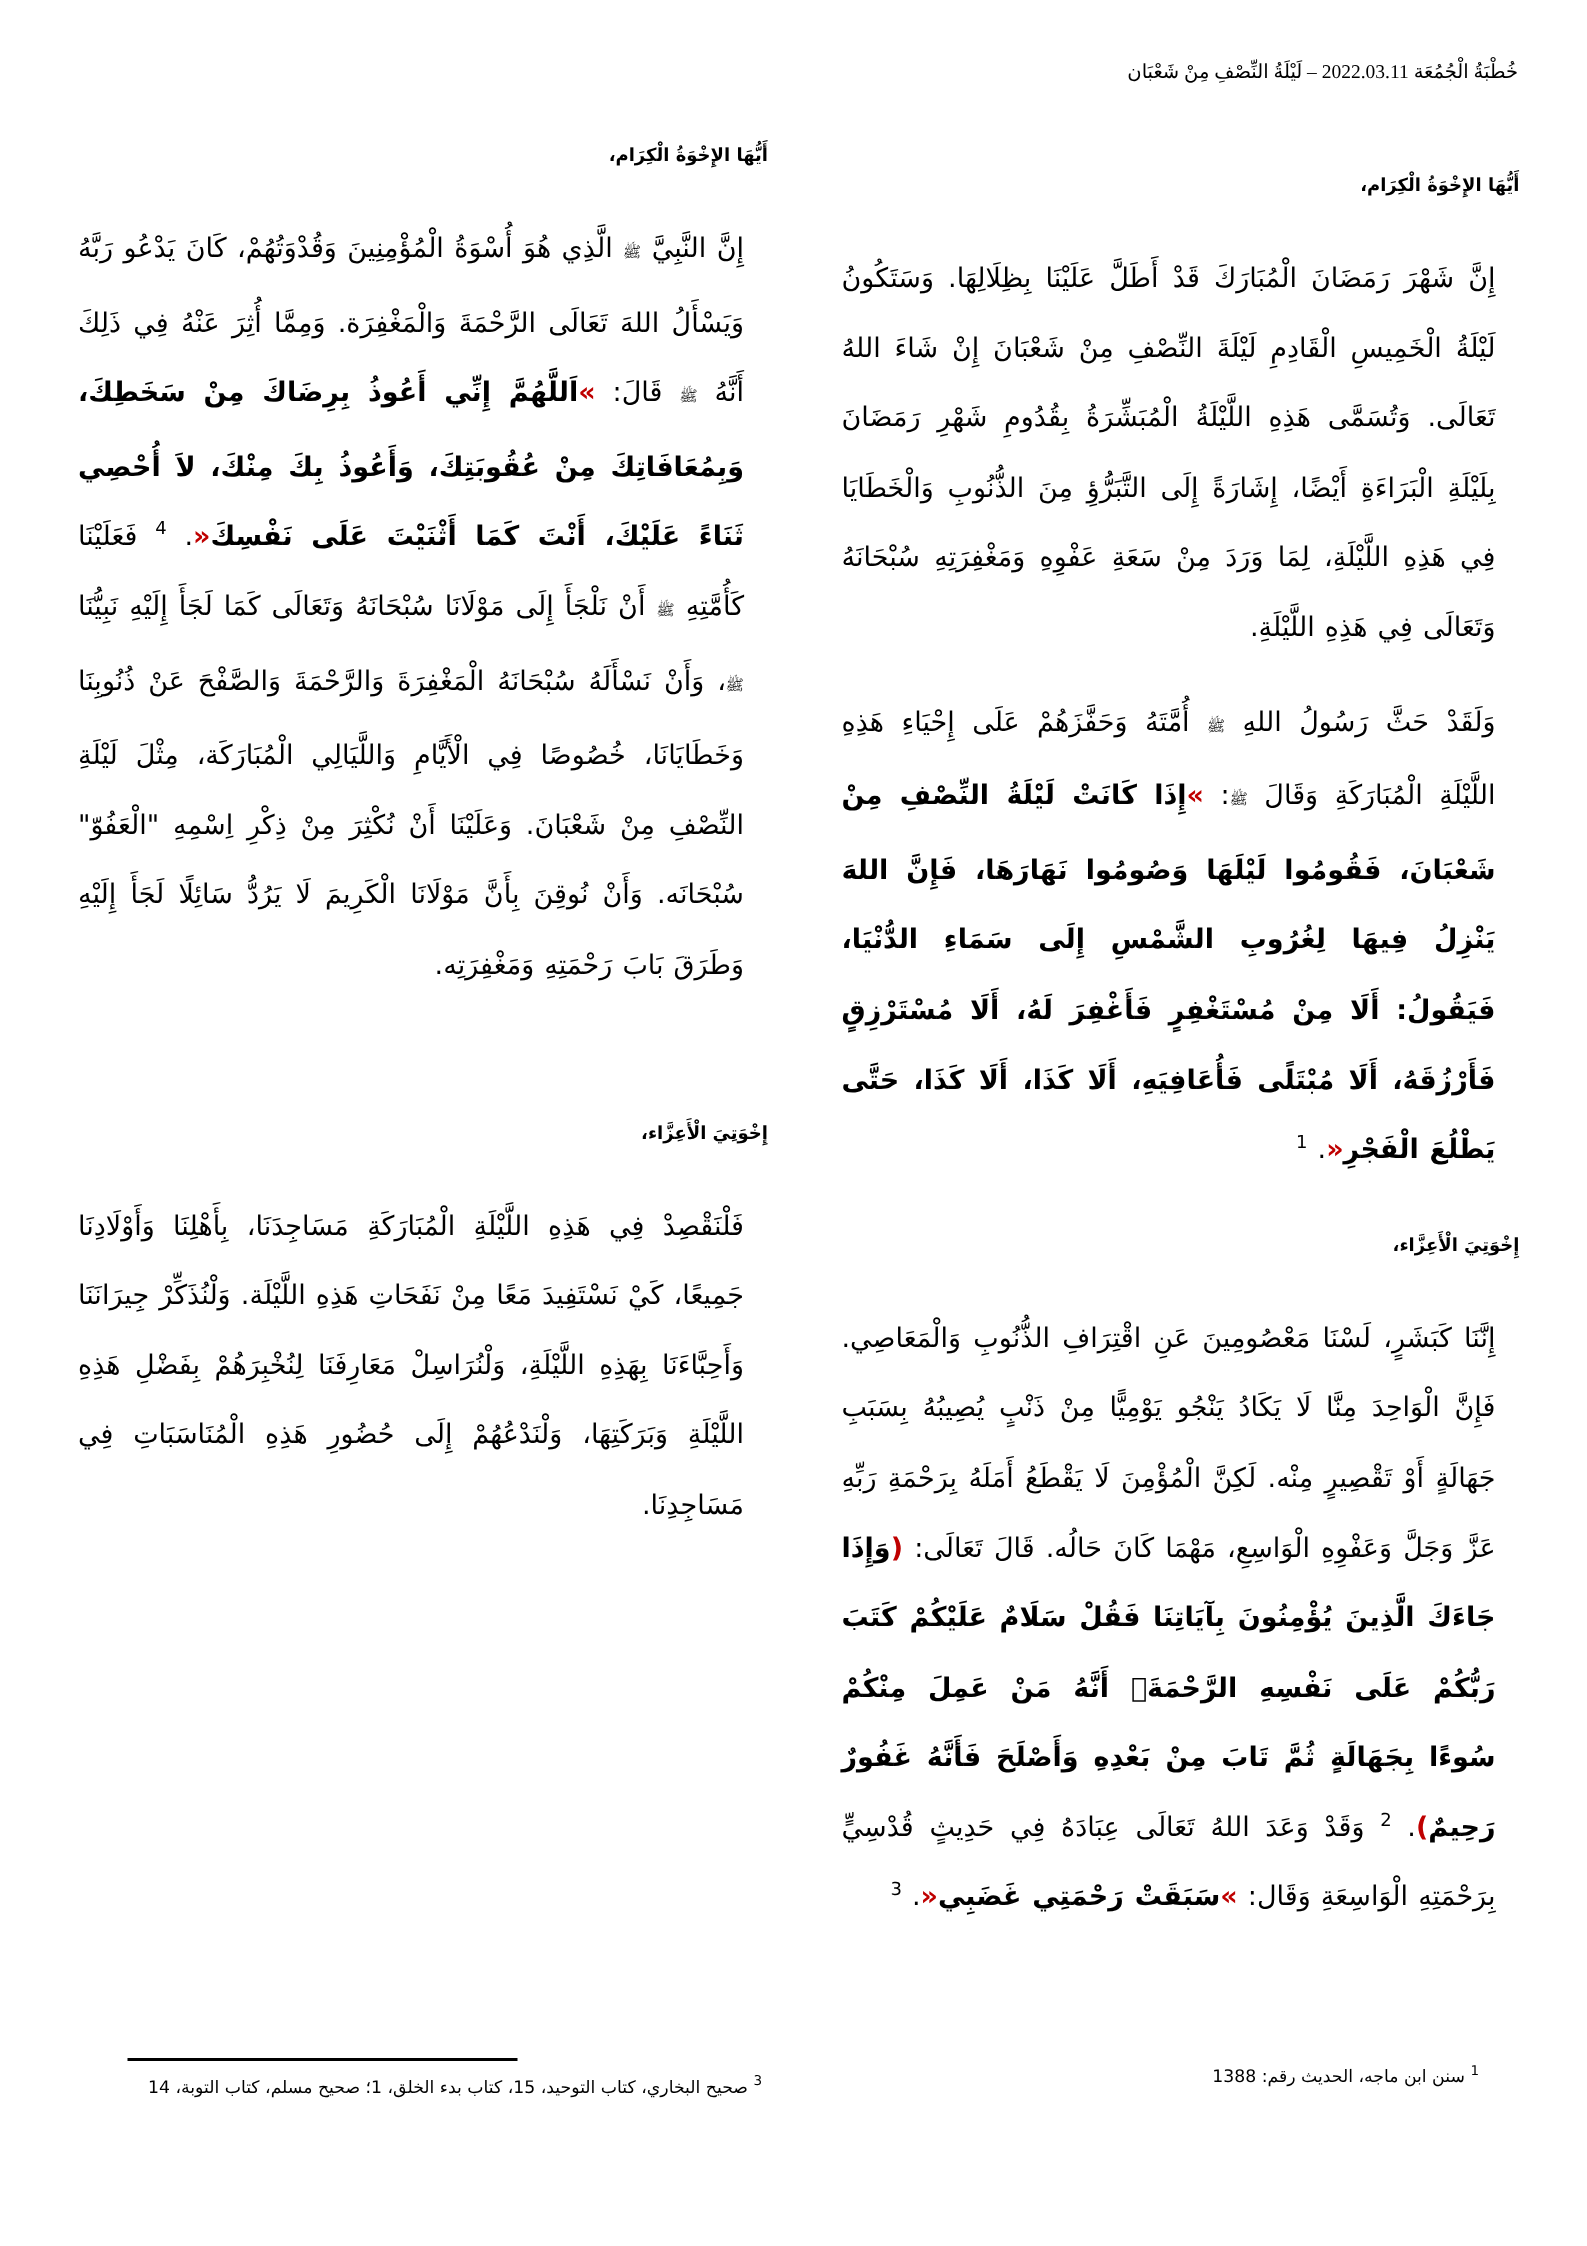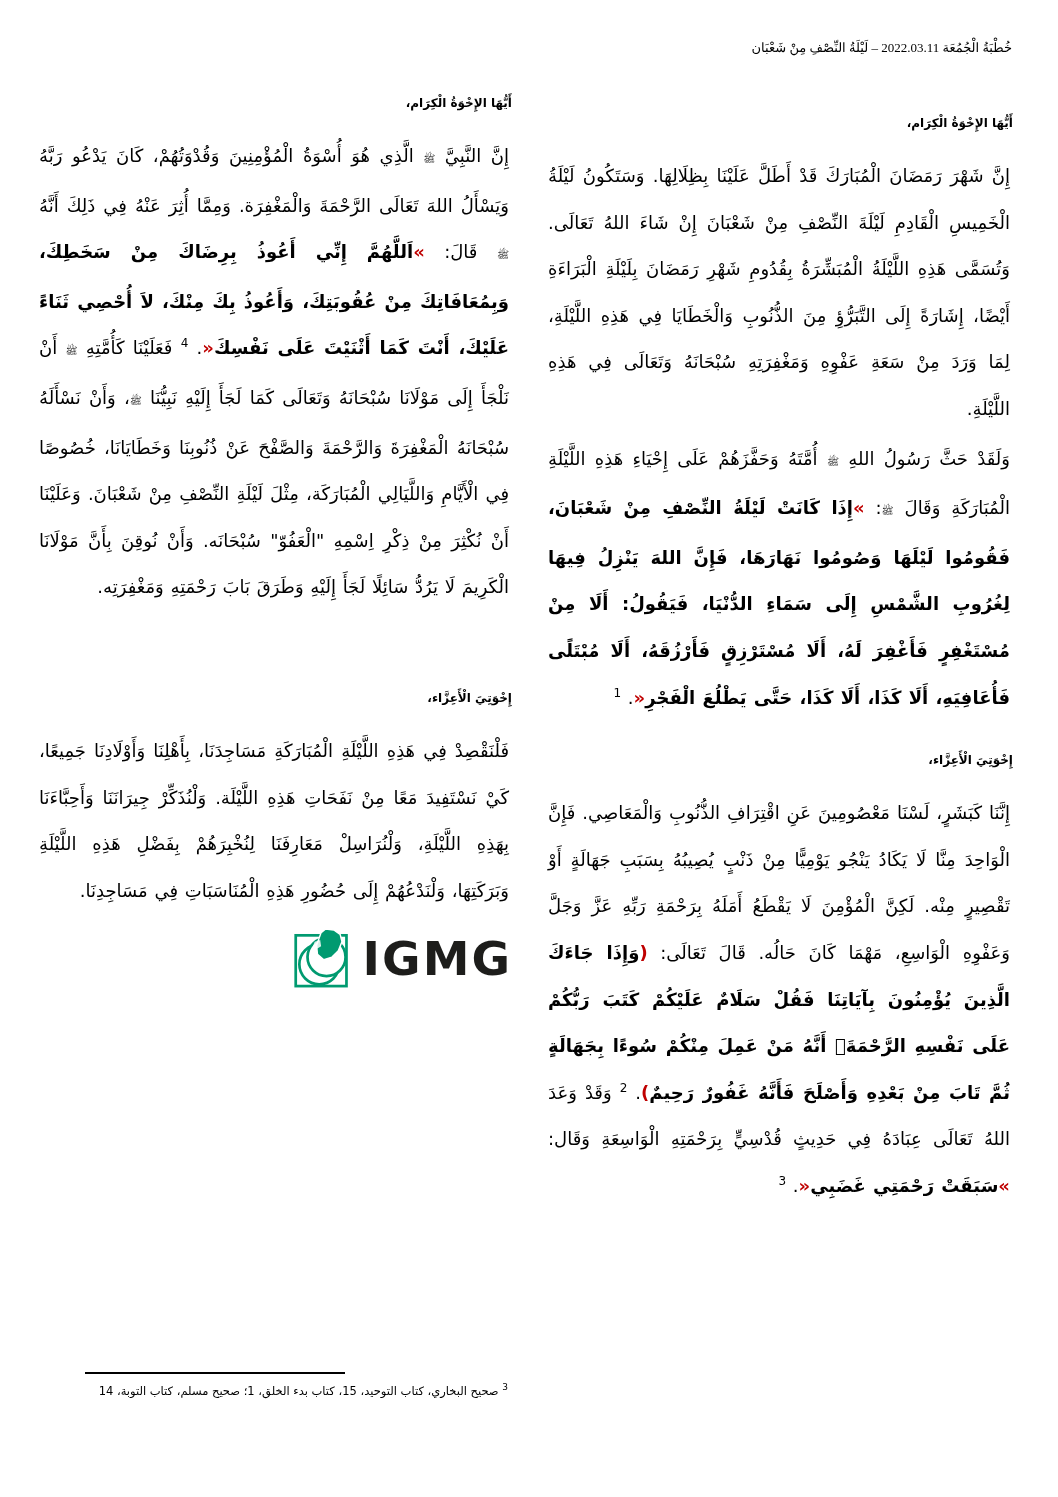--- a/index.html
+++ b/index.html
@@ -11,21 +11,21 @@
     position:absolute;top:40px;right:46px;direction:rtl;
     font-size:13px;letter-spacing:0;white-space:nowrap;font-family:Liberation Serif, serif;
   }
   .col{position:absolute;direction:rtl;text-align:justify;}
   .col-right{top:100px;right:45px;width:468px;}
   .col-left{top:80px;left:36px;width:476px;}
   .greeting{
     font-size:12px;font-weight:bold;margin:0 0 6px 0;
     line-height:47px;text-align:right;
   }
-  .para{margin:3px;font-size:18px;line-height:46.6px;word-spacing:1px;}
+  .para{margin:16px;font-size:18px;line-height:46.6px;word-spacing:1px;}
   .col-right .g2{margin-top:16px;}
   .col-left .g2{margin-top:64px;}
   .col-left .p3{margin-top:30px;}
   .b{font-weight:bold;}
   .r{color:#bf0000;font-weight:bold;}
   .s{font-size:12px;vertical-align:7px;line-height:0;}
   .w{font-size:10px;}
   .logo{
     margin-top:14px;height:60px;display:flex;direction:ltr;
     justify-content:flex-end;align-items:center;gap:12px;
@@ -60,37 +60,21 @@
   <h2 class="greeting g2">إِخْوَتِيَ الْأَعِزَّاء،</h2>
   <p class="para"><span>إِنَّنَا كَبَشَرٍ، لَسْنَا مَعْصُومِينَ عَنِ اقْتِرَافِ الذُّنُوبِ وَالْمَعَاصِي. فَإِنَّ الْوَاحِدَ مِنَّا لَا يَكَادُ يَنْجُو يَوْمِيًّا مِنْ ذَنْبٍ يُصِيبُهُ بِسَبَبِ جَهَالَةٍ أَوْ تَقْصِيرٍ مِنْه. لَكِنَّ الْمُؤْمِنَ لَا يَقْطَعُ أَمَلَهُ بِرَحْمَةِ رَبِّهِ عَزَّ وَجَلَّ وَعَفْوِهِ الْوَاسِعِ، مَهْمَا كَانَ حَالُه. قَالَ تَعَالَى: </span><span class="r">(</span><span class="b">وَإِذَا جَاءَكَ الَّذِينَ يُؤْمِنُونَ بِآيَاتِنَا فَقُلْ سَلَامٌ عَلَيْكُمْ كَتَبَ رَبُّكُمْ عَلَى نَفْسِهِ الرَّحْمَةَۚ أَنَّهُ مَنْ عَمِلَ مِنْكُمْ سُوءًا بِجَهَالَةٍ ثُمَّ تَابَ مِنْ بَعْدِهِ وَأَصْلَحَ فَأَنَّهُ غَفُورٌ رَحِيمٌ</span><span class="r">)</span><span>. </span><span class="s">2</span><span> وَقَدْ وَعَدَ اللهُ تَعَالَى عِبَادَهُ فِي حَدِيثٍ قُدْسِيٍّ بِرَحْمَتِهِ الْوَاسِعَةِ وَقَال: </span><span class="r">»</span><span class="b">سَبَقَتْ رَحْمَتِي غَضَبِي</span><span class="r">«</span><span>. </span><span class="s">3</span></p>
 </section>
 
 <section class="col col-left">
   <h2 class="greeting">أَيُّهَا الإِخْوَةُ الْكِرَام،</h2>
   <p class="para"><span>إِنَّ النَّبِيَّ </span><span class="w">ﷺ</span><span> الَّذِي هُوَ أُسْوَةُ الْمُؤْمِنِينَ وَقُدْوَتُهُمْ، كَانَ يَدْعُو رَبَّهُ وَيَسْأَلُ اللهَ تَعَالَى الرَّحْمَةَ وَالْمَغْفِرَة. وَمِمَّا أُثِرَ عَنْهُ فِي ذَلِكَ أَنَّهُ </span><span class="w">ﷺ</span><span> قَالَ: </span><span class="r">»</span><span class="b">اَللَّهُمَّ إِنِّي أَعُوذُ بِرِضَاكَ مِنْ سَخَطِكَ، وَبِمُعَافَاتِكَ مِنْ عُقُوبَتِكَ، وَأَعُوذُ بِكَ مِنْكَ، لاَ أُحْصِي ثَنَاءً عَلَيْكَ، أَنْتَ كَمَا أَثْنَيْتَ عَلَى نَفْسِكَ</span><span class="r">«</span><span>. </span><span class="s">4</span><span> فَعَلَيْنَا كَأُمَّتِهِ </span><span class="w">ﷺ</span><span> أَنْ نَلْجَأَ إِلَى مَوْلَانَا سُبْحَانَهُ وَتَعَالَى كَمَا لَجَأَ إِلَيْهِ نَبِيُّنَا </span><span class="w">ﷺ</span><span>، وَأَنْ نَسْأَلَهُ سُبْحَانَهُ الْمَغْفِرَةَ وَالرَّحْمَةَ وَالصَّفْحَ عَنْ ذُنُوبِنَا وَخَطَايَانَا، خُصُوصًا فِي الْأَيَّامِ وَاللَّيَالِي الْمُبَارَكَة، مِثْلَ لَيْلَةِ النِّصْفِ مِنْ شَعْبَانَ. وَعَلَيْنَا أَنْ نُكْثِرَ مِنْ ذِكْرِ اِسْمِهِ "الْعَفُوّ" سُبْحَانَه. وَأَنْ نُوقِنَ بِأَنَّ مَوْلَانَا الْكَرِيمَ لَا يَرُدُّ سَائِلًا لَجَأَ إِلَيْهِ وَطَرَقَ بَابَ رَحْمَتِهِ وَمَغْفِرَتِه.</span></p>
   <h2 class="greeting g2">إِخْوَتِيَ الْأَعِزَّاء،</h2>
   <p class="para"><span>فَلْنَقْصِدْ فِي هَذِهِ اللَّيْلَةِ الْمُبَارَكَةِ مَسَاجِدَنَا، بِأَهْلِنَا وَأَوْلَادِنَا جَمِيعًا، كَيْ نَسْتَفِيدَ مَعًا مِنْ نَفَحَاتِ هَذِهِ اللَّيْلَة. وَلْنُذَكِّرْ جِيرَانَنَا وَأَحِبَّاءَنَا بِهَذِهِ اللَّيْلَةِ، وَلْنُرَاسِلْ مَعَارِفَنَا لِنُخْبِرَهُمْ بِفَضْلِ هَذِهِ اللَّيْلَةِ وَبَرَكَتِهَا، وَلْنَدْعُهُمْ إِلَى حُضُورِ هَذِهِ الْمُنَاسَبَاتِ فِي مَسَاجِدِنَا.</span></p>
 
-  <div class="logo">
-    <svg class="logo-mark" viewBox="0 0 64 68" aria-hidden="true">
-      <defs>
-          <clipPath id="sq">
-            <rect x="3" y="9" width="56" height="56"></rect>
-          </clipPath>
-        </defs>
-      <g clip-path="url(#sq)">
-        <circle cx="29" cy="41" r="22" fill="#ffffff" stroke="#009a70" stroke-width="3"></circle>
-        <circle cx="37" cy="33" r="21" fill="#ffffff" stroke="#009a70" stroke-width="3"></circle>
-      </g>
-      <rect x="3" y="9" width="56" height="56" fill="none" stroke="#009a70" stroke-width="3"></rect>
-      <path d="M31 6 L36 2 L45 3 L52 8 L54 16 L50 26 L43 33 L34 36 L27 30 L26 20 Z" fill="#009a70" stroke="#ffffff" stroke-width="1.6"></path>
-      <path d="M30 14 L24 16 L22 21 L26 24 L31 21 Z" fill="#ffffff" opacity="0.85"></path>
-    </svg>
-    <span class="logo-text">IGMG</span>
-  </div>
 </section>
 
 <div class="fn-rule"></div>
 <div class="footnotes fn-left">
     <div class="footnote"><sup>3</sup><span> صحيح البخاري، كتاب التوحيد، 15، كتاب بدء الخلق، 1؛ صحيح مسلم، كتاب التوبة، 14</span></div>
   </div>
 <div class="footnotes fn-right">
+    <div class="footnote"><sup>1</sup><span> سنن ابن ماجه، الحديث رقم: 1388</span></div>
   </div>
 
 </body></html>

